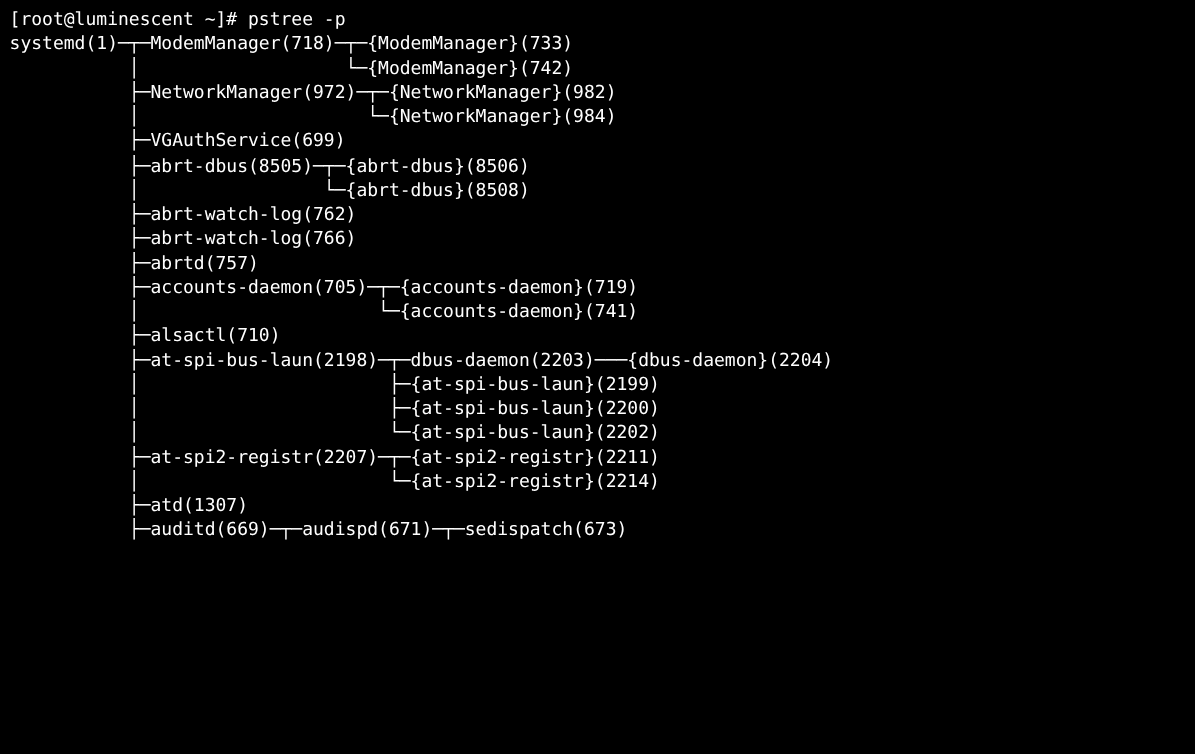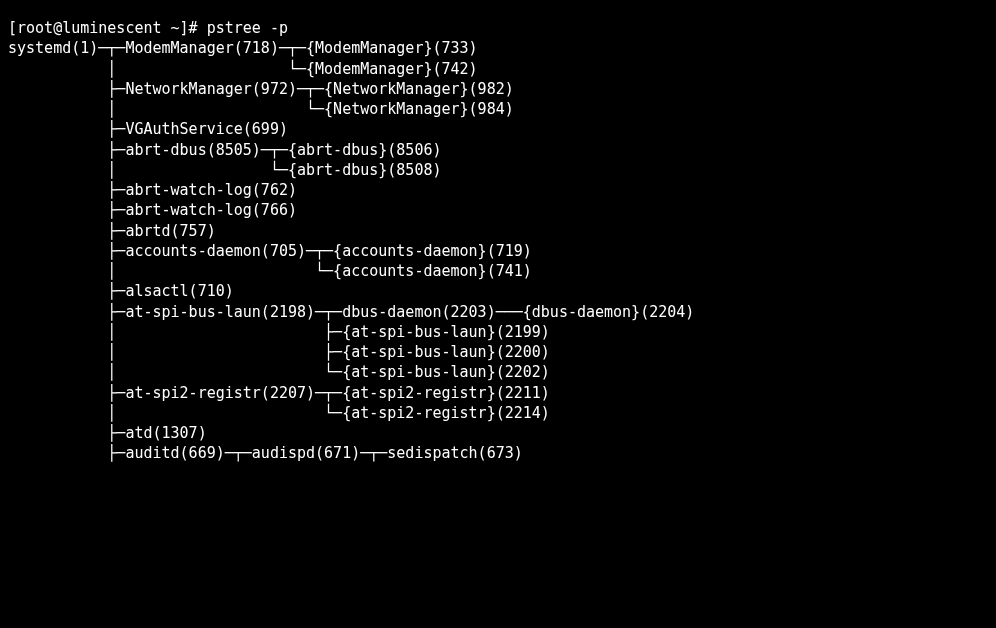--- a/index.html
+++ b/index.html
@@ -1,16 +1,16 @@
 <!DOCTYPE html>
 <html><head>
 <meta charset="utf-8">
 <style>
   html,body{margin:0;padding:0;background:#000;color:#fff;font-family:"DejaVu Sans Mono","Menlo","Consolas",monospace;font-size:15px;line-height:1.35;width:996px;height:628px;overflow:hidden}
-  pre{margin:0;padding:18px 8px;white-space:pre}
+  pre{margin:0;padding:6px 8px;white-space:pre}
 </style>
 </head>
 <body>
 
 <pre id="term">[root@luminescent ~]# pstree -p
 systemd(1)─┬─ModemManager(718)─┬─{ModemManager}(733)
            │                   └─{ModemManager}(742)
            ├─NetworkManager(972)─┬─{NetworkManager}(982)
            │                     └─{NetworkManager}(984)
            ├─VGAuthService(699)

